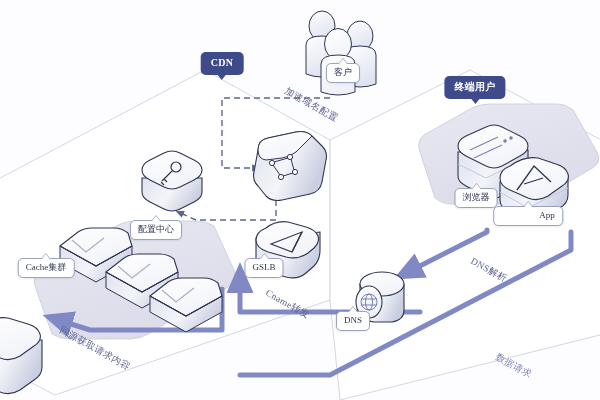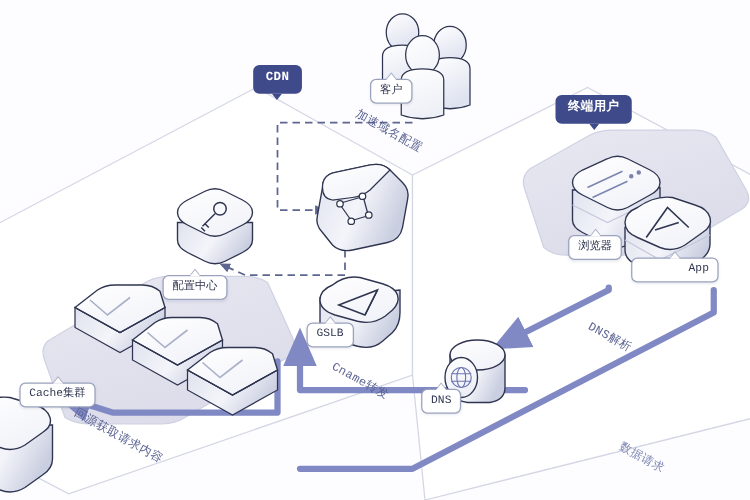--- a/index.html
+++ b/index.html
@@ -6,21 +6,21 @@
     margin: 0;
     padding: 0;
     background: #ffffff;
   }
   #canvas {
     position: relative;
     width: 600px;
     height: 400px;
     background: #fdfdff;
     overflow: hidden;
-    font-family: Liberation Mono, monospace;
+    font-family: Liberation Serif, serif;
   }
   #diagram-svg {
     position: absolute;
     left: 0;
     top: 0;
     width: 600px;
     height: 400px;
   }
 
   
@@ -289,46 +289,46 @@
   </svg>
 
   <div class="badge" style="left:222px; top:52px;">
     <span>CDN</span>
   </div>
 
   <div class="badge" style="left:475px; top:76px;">
     <span>终端用户</span>
   </div>
 
-  <div class="callout tip-up" style="left:313px; top:63px;">
+  <div class="callout tip-up" style="left:343px; top:63px;">
     <span>客户</span>
   </div>
 
 
   <div class="callout tip-up" style="left:156px; top:220px;">
     <span>配置中心</span>
   </div>
 
-  <div class="callout tip-up" style="left:46px; top:258px;margin-top:48px;">
+  <div class="callout tip-up" style="left:46px; top:258px;">
     <span>Cache集群</span>
   </div>
 
   <div class="callout tip-up" style="left:264px; top:258px;">
     <span>GSLB</span>
   </div>
 
   <div class="callout tip-up" style="left:353px; top:311px;text-align:right;">
     <span>DNS</span>
   </div>
 
   <div class="callout tip-up" style="left:476px; top:188px;">
     <span>浏览器</span>
   </div>
 
-  <div class="callout tip-up" style="left:540px; top:206px;padding-left:45px;">
+  <div class="callout tip-up" style="left:528px; top:206px;padding-left:45px;">
     <span>App</span>
   </div>
 
   <div class="flow-label" style="left:285px; top:86px; transform: rotate(29deg);">
     <span>加速域名配置</span>
   </div>
 
   <div class="flow-label" style="left:60px; top:325px; transform: rotate(29deg);">
     <span>回源获取请求内容</span>
   </div>

